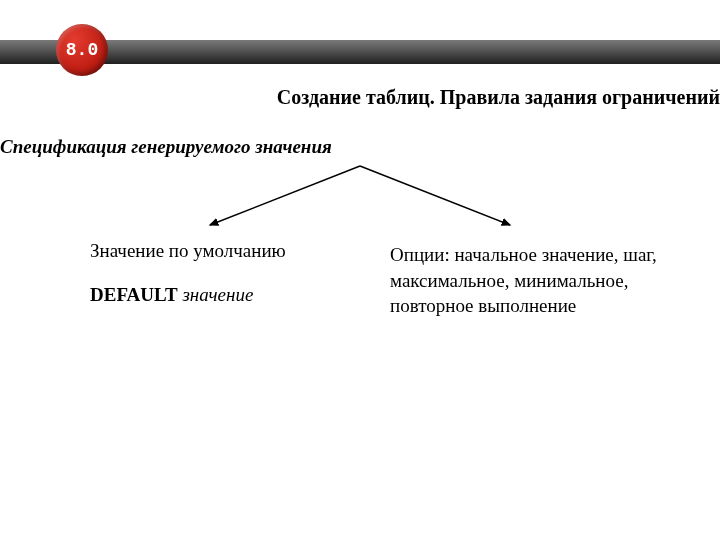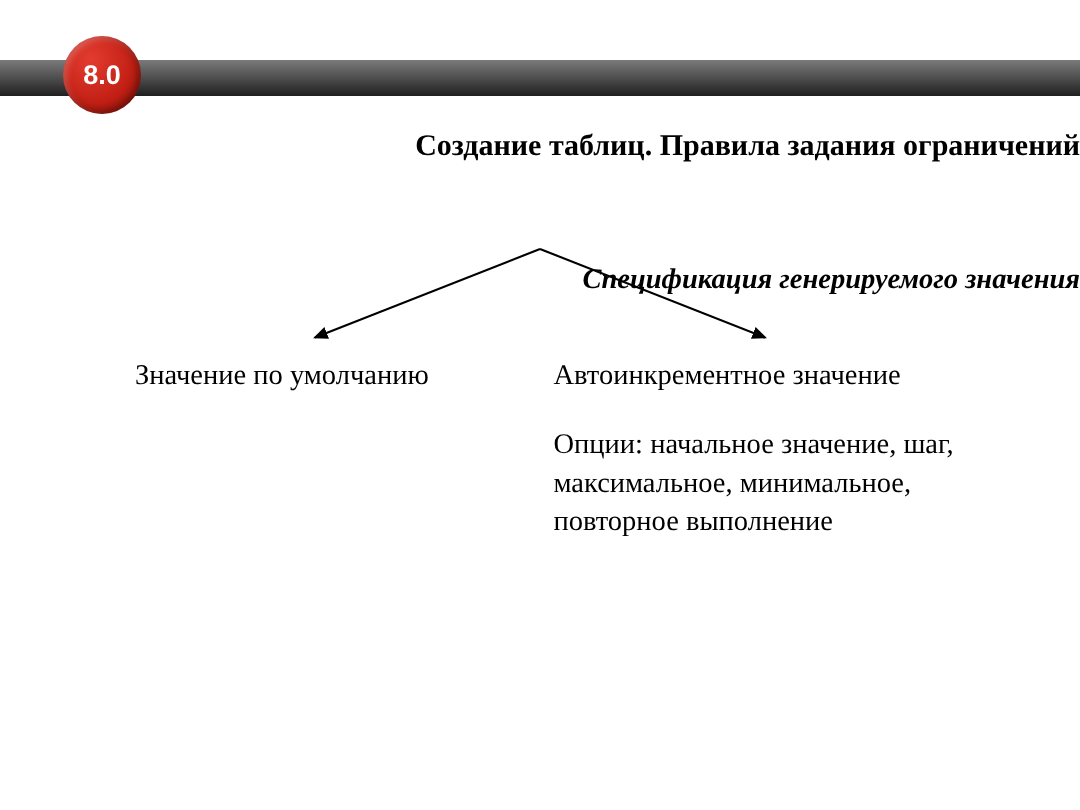--- a/index.html
+++ b/index.html
@@ -24,68 +24,67 @@
     left: 128px;
     color: #ffffff;
     font-family: Arial, Helvetica, sans-serif;
     font-weight: bold;
     font-size: 15px;
     letter-spacing: 0.5px;
   }
   .version-badge {
     position: absolute;
     top: 24px;
-    left: 42px;
+    left: 56px;
     width: 52px;
     height: 52px;
     border-radius: 50%;
     background: radial-gradient(circle at 35% 30%, #e33b2f 0%, #c21f14 60%, #8f1109 100%);
     color: #fff;
-    font-family: Liberation Sans, sans-serif;
+    font-family: Liberation Mono, monospace;
     font-weight: bold;
     font-size: 18px;
     display: flex;
     align-items: center;
     justify-content: center;
     box-shadow: inset -2px -2px 6px rgba(0,0,0,0.4), inset 2px 2px 4px rgba(255,255,255,0.25);
   }
   .title {
     position: absolute;
     top: 86px;
     left: 0; right: 0;
     text-align: right;
     font-size: 20px;
     font-weight: bold;
     color: #000;
   }
   .subtitle {
     position: absolute;
     top: 136px;
     left: 0; right: 0;
-    text-align: right;
+    text-align: left;
     font-size: 19px;
     font-style: italic;
     font-weight: bold;
     color: #000;
-    margin-top: 40px;
   }
   .arrows {
     position: absolute;
     top: 160px;
     left: 150px;
     width: 420px;
     height: 75px;
   }
   .two-col {
     position: absolute;
     top: 240px;
     left: 90px;
     right: 60px;
     display: flex;
-    gap: 19px;
+    gap: 40px;
   }
   .col-left { flex: 0 0 260px; }
   .col-right { flex: 1; }
   .label-text {
     font-size: 19px;
     color: #000;
     margin-bottom: 22px;
   }
   .syntax-line {
     font-size: 19px;
@@ -120,22 +119,26 @@
       <path d="M0,0 L7,3 L0,6 Z" fill="#000"></path>
     </marker>
   </defs>
   <line x1="210" y1="6" x2="60" y2="65" stroke="#000" stroke-width="1.4" marker-end="url(#arrowhead)"></line>
   <line x1="210" y1="6" x2="360" y2="65" stroke="#000" stroke-width="1.4" marker-end="url(#arrowhead)"></line>
 </svg>
 
 <div class="two-col">
   <div class="col-left">
     <div class="label-text">Значение по умолчанию</div>
+    <div class="syntax-line">
+      <span class="kw">DEFAULT</span>
+      <span> </span>
+      <span class="it">значение</span>
+    </div>
   </div>
   <div class="col-right">
-    <div class="label-text">Автоинкрементное значение</div>
     <div class="options-block">
       <span class="it">Опции:</span>
       <span> </span>
       <span>начальное значение, шаг, максимальное, минимальное, повторное выполнение</span>
     </div>
   </div>
 </div>
 
 </body></html>

